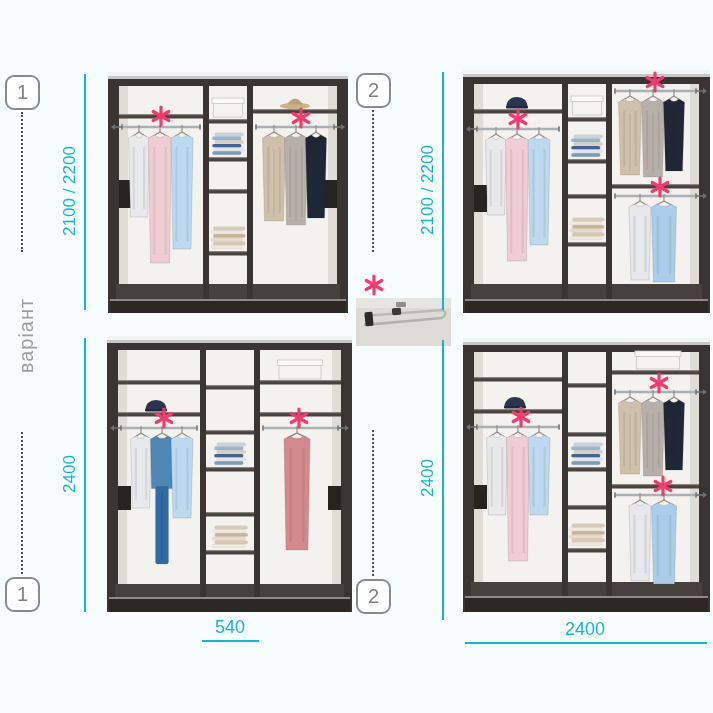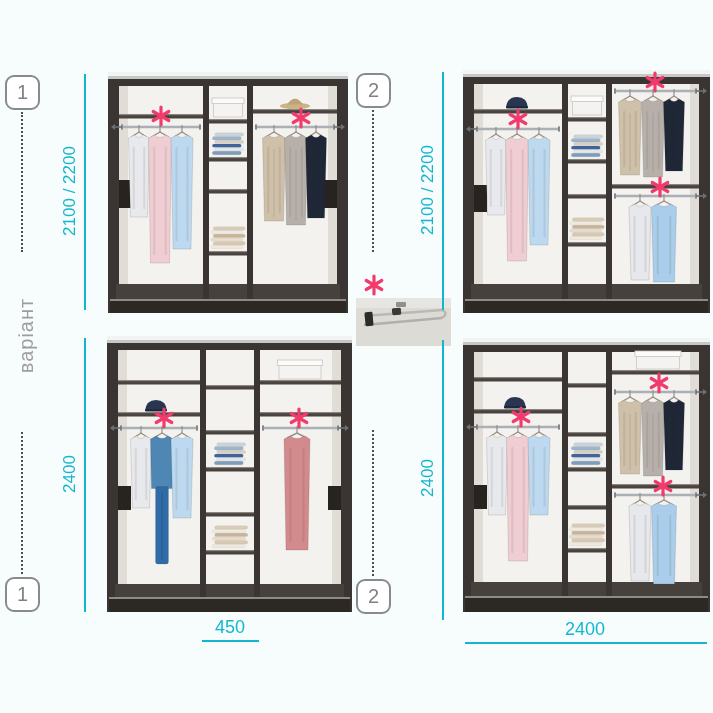--- a/index.html
+++ b/index.html
@@ -525,18 +525,18 @@
   <div class="vline" style="left:442px;top:72px;height:238px;"></div>
   <div class="vlabel" style="left:328px;top:180px;">2100 / 2200</div>
 
   <div class="vline" style="left:84px;top:338px;height:274px;"></div>
   <div class="vlabel" style="left:-30px;top:464px;">2400</div>
 
   <div class="vline" style="left:442px;top:340px;height:280px;"></div>
   <div class="vlabel" style="left:328px;top:468px;">2400</div>
 
   <div class="hline" style="left:202px;top:640px;width:57px;"></div>
-  <div class="hlabel" style="left:180px;top:617px;">450</div>
+  <div class="hlabel" style="left:180px;top:617px;">540</div>
 
   <div class="hline" style="left:465px;top:642px;width:242px;"></div>
   <div class="hlabel" style="left:535px;top:619px;">2400</div>
 
 </div>
 
 </body></html>

